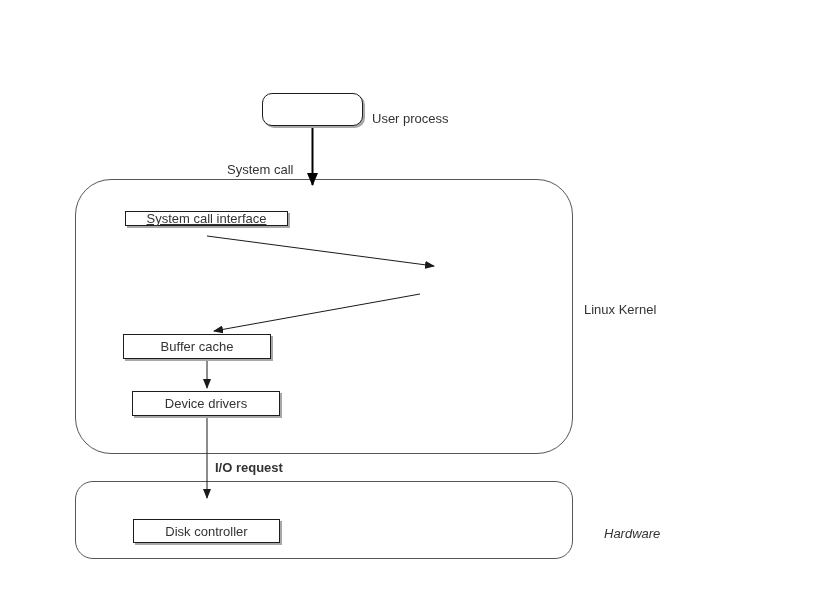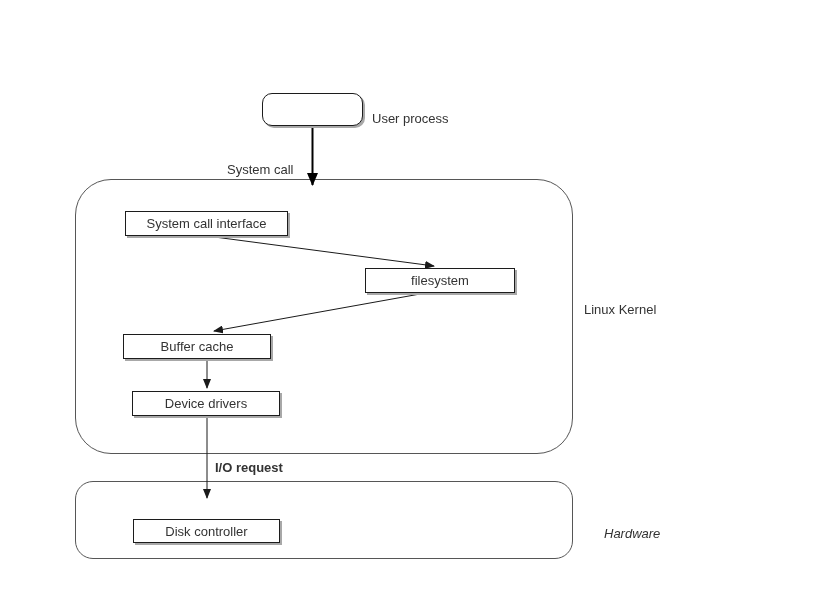--- a/index.html
+++ b/index.html
@@ -52,21 +52,21 @@
     z-index: 3;
     box-sizing: border-box;
     white-space: nowrap;
   }
   #user-process-box {
     left: 262px; top: 93px;
     width: 101px; height: 33px;
     border-radius: 10px;
     border-width: 1px;
   }
-  #sci-box        { left: 125px; top: 211px; width: 163px; height: 25px; }
+  #sci-box        { left: 125px; top: 211px; width: 163px; height: 15px; text-decoration: underline; }
   #filesystem-box { left: 365px; top: 268px; width: 150px; height: 25px; }
   #buffer-box     { left: 123px; top: 334px; width: 148px; height: 25px; }
   #device-box     { left: 132px; top: 391px; width: 148px; height: 25px; }
   #disk-box       { left: 133px; top: 501px; width: 147px; height: 24px; margin-top: 18px; }
   
   .label {
     position: absolute;
     z-index: 4;
     white-space: nowrap;
     line-height: 16px;
@@ -103,23 +103,20 @@
 
     <line x1="207" y1="360" x2="207" y2="388" stroke="#1a1a1a" stroke-width="1" marker-end="url(#ah)"></line>
 
     <line x1="207" y1="417" x2="207" y2="498" stroke="#1a1a1a" stroke-width="1" marker-end="url(#ah)"></line>
   </svg>
 
   <div id="user-process-box" class="node"></div>
   <div id="sci-box" class="node">
     <span>System call interface</span>
   </div>
-  <div id="filesystem-box" class="node">
-    <span>filesystem</span>
-  </div>
   <div id="buffer-box" class="node">
     <span>Buffer cache</span>
   </div>
   <div id="device-box" class="node">
     <span>Device drivers</span>
   </div>
   <div id="disk-box" class="node">
     <span>Disk controller</span>
   </div>
 

